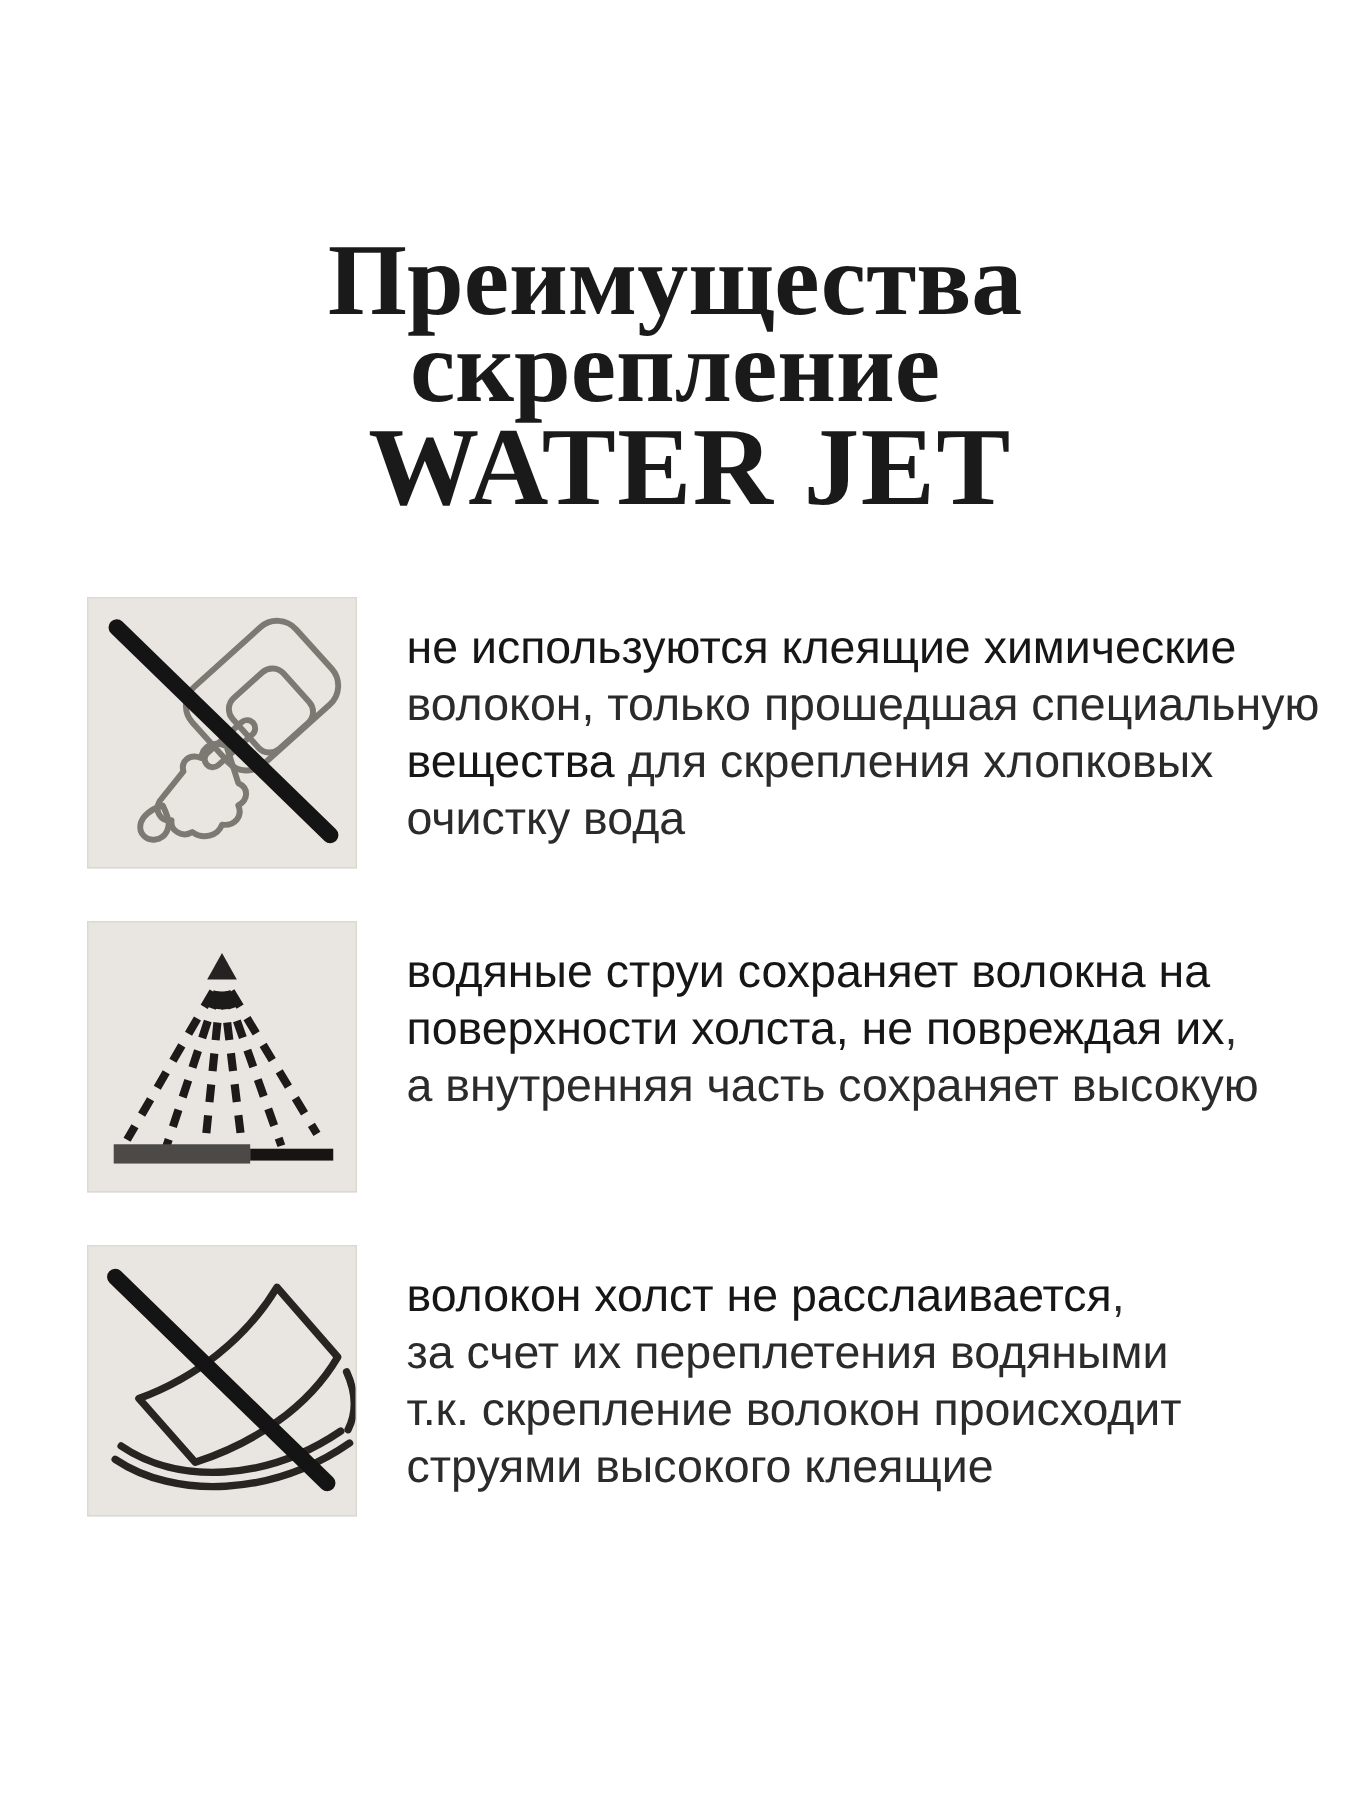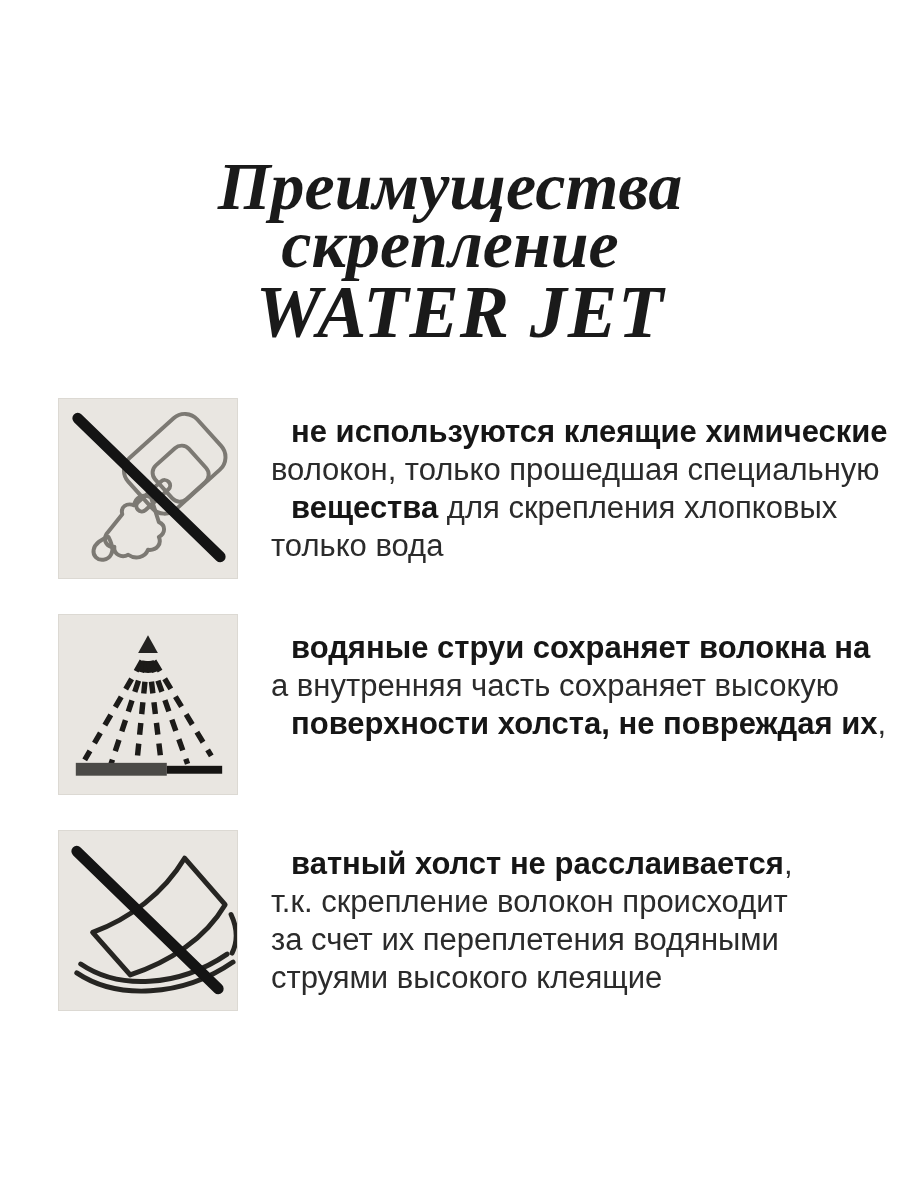--- a/index.html
+++ b/index.html
@@ -12,21 +12,20 @@
   }
   .page{position:relative;width:900px;height:1200px;}
 
   
   .title{
     padding-top:157px;
     text-align:center;
     font-family:"Liberation Serif",serif;
     font-weight:700;
     color:#1a1a1a;
-    font-style:italic;
   }
   .t-line{white-space:nowrap;}
   .t1,.t2{font-size:68px;line-height:58px;}
   .t3{font-size:74px;line-height:78px;letter-spacing:1px;margin-left:20px;}
 
   
   .rows{margin-top:47px;}
   .row{
     display:flex;
     align-items:flex-start;
@@ -41,21 +40,21 @@
   }
   .icon-box svg{display:block;width:100%;height:100%;}
   .row-text{
     margin-left:33px;
     padding-top:15px;
     font-size:31px;
     line-height:38px;
     color:#2b2b2b;
   }
   .row-text .line{white-space:pre;}
-  .row-text .b{font-weight:700;color:#161616;margin-left:20px;}
+  .row-text .b{font-weight:400;color:#161616;}
 </style>
 </head>
 <body>
 
 <div class="page">
 
   <header class="title">
     <div class="t-line t1">Преимущества</div>
     <div class="t-line t2">скрепление</div>
     <div class="t-line t3">WATER JET</div>
@@ -73,21 +72,21 @@
             <path d="M 93,99 C 84,95 77,99 76,107 C 68,104 62,109 64,116 L 48,136 C 44,143 49,150 56,149 C 55,156 63,161 70,157 C 77,162 87,160 90,152 C 99,153 104,146 101,139 C 108,135 108,127 101,124 Z"></path>
             <path d="M 50,139 C 43,141 36,146 35,152 C 34,158 39,163 45,162 C 52,161 56,154 53,146 C 52,143 51,141 50,139 Z"></path>
           </g>
           <line x1="19" y1="19" x2="163" y2="159" stroke="#141414" stroke-width="11" stroke-linecap="round"></line>
         </svg>
       </div>
       <div class="row-text">
           <div class="line"><span class="b">не используются клеящие химические</span></div>
           <div class="line"><span>волокон, только прошедшая специальную</span></div>
           <div class="line"><span class="b">вещества</span><span> для скрепления хлопковых</span></div>
-          <div class="line"><span>только вода</span></div>
+          <div class="line"><span>очистку вода</span></div>
         </div>
     </section>
 
     <section class="row">
       <div class="icon-box">
         <svg viewBox="0 0 180 180">
           <polygon points="90,20 80,38 100,38" fill="#242321"></polygon>
           <g stroke="#1c1b19" stroke-width="5.5" stroke-dasharray="12 9" fill="none">
             <line x1="84" y1="46" x2="26" y2="146"></line>
             <line x1="87" y1="46" x2="52" y2="152"></line>
@@ -95,39 +94,39 @@
             <line x1="91" y1="46" x2="104" y2="154"></line>
             <line x1="93" y1="46" x2="130" y2="150"></line>
             <line x1="96" y1="46" x2="154" y2="142"></line>
           </g>
           <rect x="17" y="149" width="92" height="13" fill="#4b4a47"></rect>
           <rect x="109" y="152" width="56" height="8" fill="#161513"></rect>
         </svg>
       </div>
       <div class="row-text">
           <div class="line"><span class="b">водяные струи сохраняет волокна на</span></div>
+          <div class="line"><span class="b">поверхности холста, не повреждая их</span><span>,</span></div>
           <div class="line"><span>а внутренняя часть сохраняет высокую</span></div>
-          <div class="line"><span class="b">поверхности холста, не повреждая их</span><span>,</span></div>
         </div>
     </section>
 
     <section class="row">
       <div class="icon-box">
         <svg viewBox="0 0 180 180">
           <g fill="none" stroke="#262522" stroke-width="5" stroke-linejoin="round" stroke-linecap="round">
             <path d="M 34,102 C 72,88 106,62 127,27 L 168,74 C 148,108 112,132 72,145 Z"></path>
             <path d="M 22,134 C 60,160 120,158 170,124"></path>
             <path d="M 18,143 C 58,170 124,168 176,132"></path>
             <path d="M 174,84 C 180,97 181,111 175,123"></path>
           </g>
           <line x1="18" y1="20" x2="161" y2="159" stroke="#141414" stroke-width="11" stroke-linecap="round"></line>
         </svg>
       </div>
       <div class="row-text">
-          <div class="line"><span class="b">ватный холст не расслаивается</span><span>,</span></div>
+          <div class="line"><span class="b">волокон холст не расслаивается</span><span>,</span></div>
+          <div class="line"><span>за счет их переплетения водяными</span></div>
           <div class="line"><span>т.к. скрепление волокон происходит</span></div>
-          <div class="line"><span>за счет их переплетения водяными</span></div>
           <div class="line"><span>струями высокого клеящие</span></div>
         </div>
     </section>
 
   </main>
 </div>
 
 </body></html>

